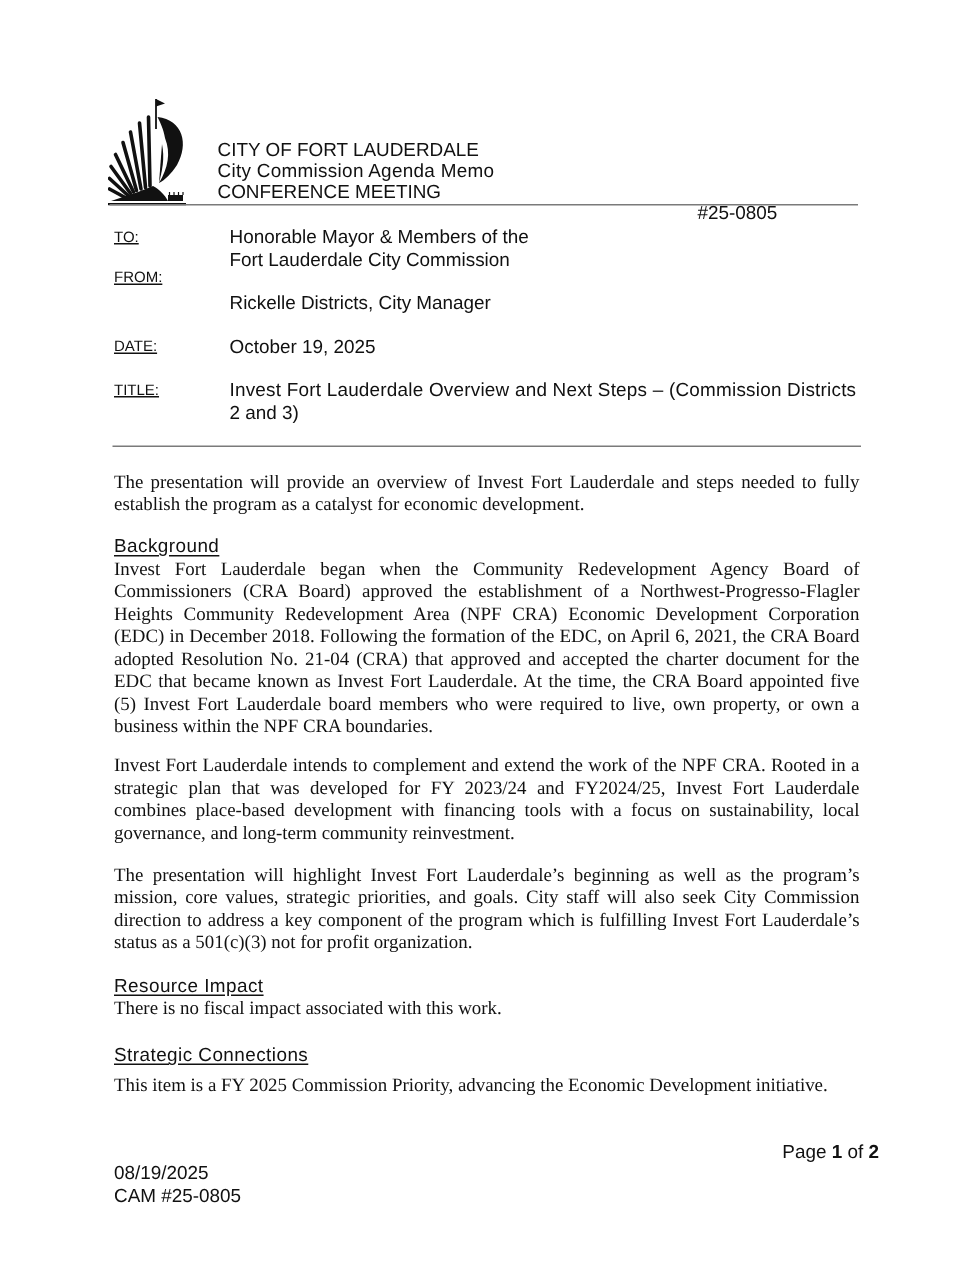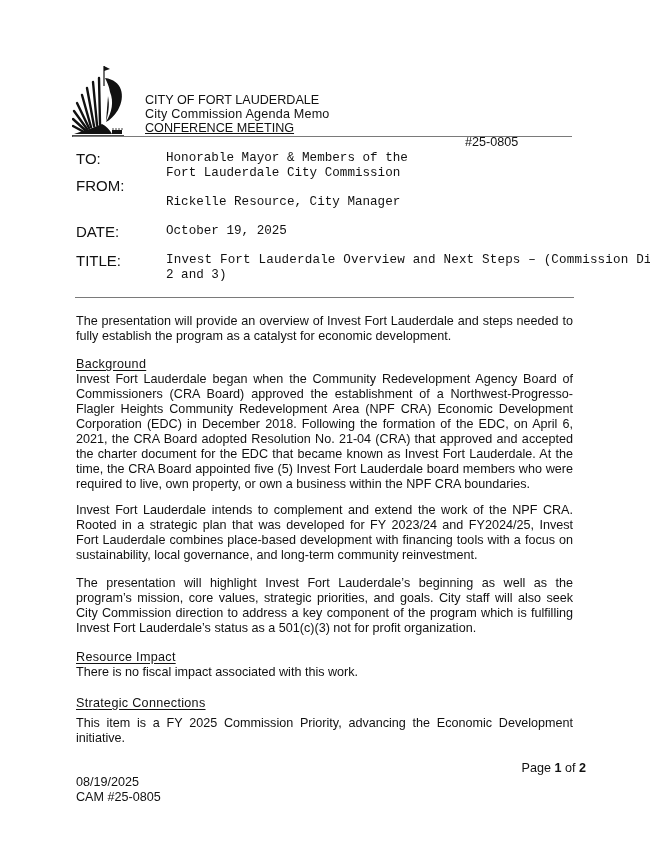--- a/index.html
+++ b/index.html
@@ -2,24 +2,24 @@
 <html><head>
 <meta charset="utf-8">
 <style>
   html, body { margin: 0; padding: 0; background: #ffffff; }
   body { width: 650px; height: 841px; position: relative; overflow: hidden;
          font-family: "Liberation Sans", sans-serif; color: #111; }
   .abs { position: absolute; }
   .logo { left: 72px; top: 64px; width: 68px; height: 74px; }
   .hdr-line { position: absolute; font-size: 12.6px; line-height: 14px; white-space: nowrap; }
   .rule { position: absolute; height: 1px; background: #7a7a7a; }
-  .field-label { position: absolute; left: 76px; font-size: 15px; line-height: 15px; }
-  .field-value { position: absolute; left: 166px; font-size: 12.6px; line-height: 15px; white-space: nowrap; font-family: Liberation Mono, monospace; }
+  .field-label { position: absolute; left: 76px; font-size: 10px; line-height: 15px; text-decoration: underline; }
+  .field-value { position: absolute; left: 153px; font-size: 12.6px; line-height: 15px; white-space: nowrap; }
   .para { position: absolute; left: 76px; width: 497px; font-size: 12.6px; line-height: 15px;
-          text-align: justify; text-align-last: left; }
+          text-align: justify; text-align-last: left; font-family: Liberation Serif, serif; }
   .heading { position: absolute; left: 76px; font-size: 12.6px; line-height: 15px;
              text-decoration: underline; text-underline-offset: 2px; letter-spacing: 0.3px; }
   .footer { position: absolute; font-size: 12.6px; line-height: 15px; white-space: nowrap; }
   b { font-weight: bold; }
 </style>
 </head>
 <body>
 
 <div class="abs logo">
   <svg width="68" height="74" viewBox="0 0 68 74">
@@ -48,30 +48,30 @@
       <line x1="44" y1="66" x2="44" y2="64"></line>
       <line x1="47" y1="66" x2="47" y2="64"></line>
       <line x1="50" y1="66" x2="50" y2="64"></line>
     </g>
     <line x1="0" y1="72" x2="52" y2="72" stroke="#111" stroke-width="1.5"></line>
   </svg>
 </div>
 
 <div class="hdr-line" style="left:145px; top:93px;">CITY OF FORT LAUDERDALE</div>
 <div class="hdr-line" style="left:145px; top:107px; letter-spacing:0.2px;text-align:right;">City Commission Agenda Memo</div>
-<div class="hdr-line" style="left:145px; top:121px;text-decoration:underline;">CONFERENCE MEETING</div>
+<div class="hdr-line" style="left:145px; top:121px;">CONFERENCE MEETING</div>
 <div class="hdr-line" style="left:465px; top:107px;margin-top:28px;">#25-0805</div>
 <div class="rule" style="left:73px; top:136px; width:499px;"></div>
 
 <div class="field-label" style="top:151px;">TO:</div>
 <div class="field-value" style="top:151px;">Honorable Mayor &amp; Members of the</div>
 <div class="field-value" style="top:166px;">Fort Lauderdale City Commission</div>
 
 <div class="field-label" style="top:178px;">FROM:</div>
-<div class="field-value" style="top:195px;">Rickelle Resource, City Manager</div>
+<div class="field-value" style="top:195px;">Rickelle Districts, City Manager</div>
 
 <div class="field-label" style="top:224px;">DATE:</div>
 <div class="field-value" style="top:224px;">October 19, 2025</div>
 
 <div class="field-label" style="top:253px;">TITLE:</div>
 <div class="field-value" style="top:253px; letter-spacing:0.15px;">Invest Fort Lauderdale Overview and Next Steps – (Commission Districts</div>
 <div class="field-value" style="top:268px;">2 and 3)</div>
 
 <div class="rule" style="left:75px; top:297px; width:499px;"></div>
 

